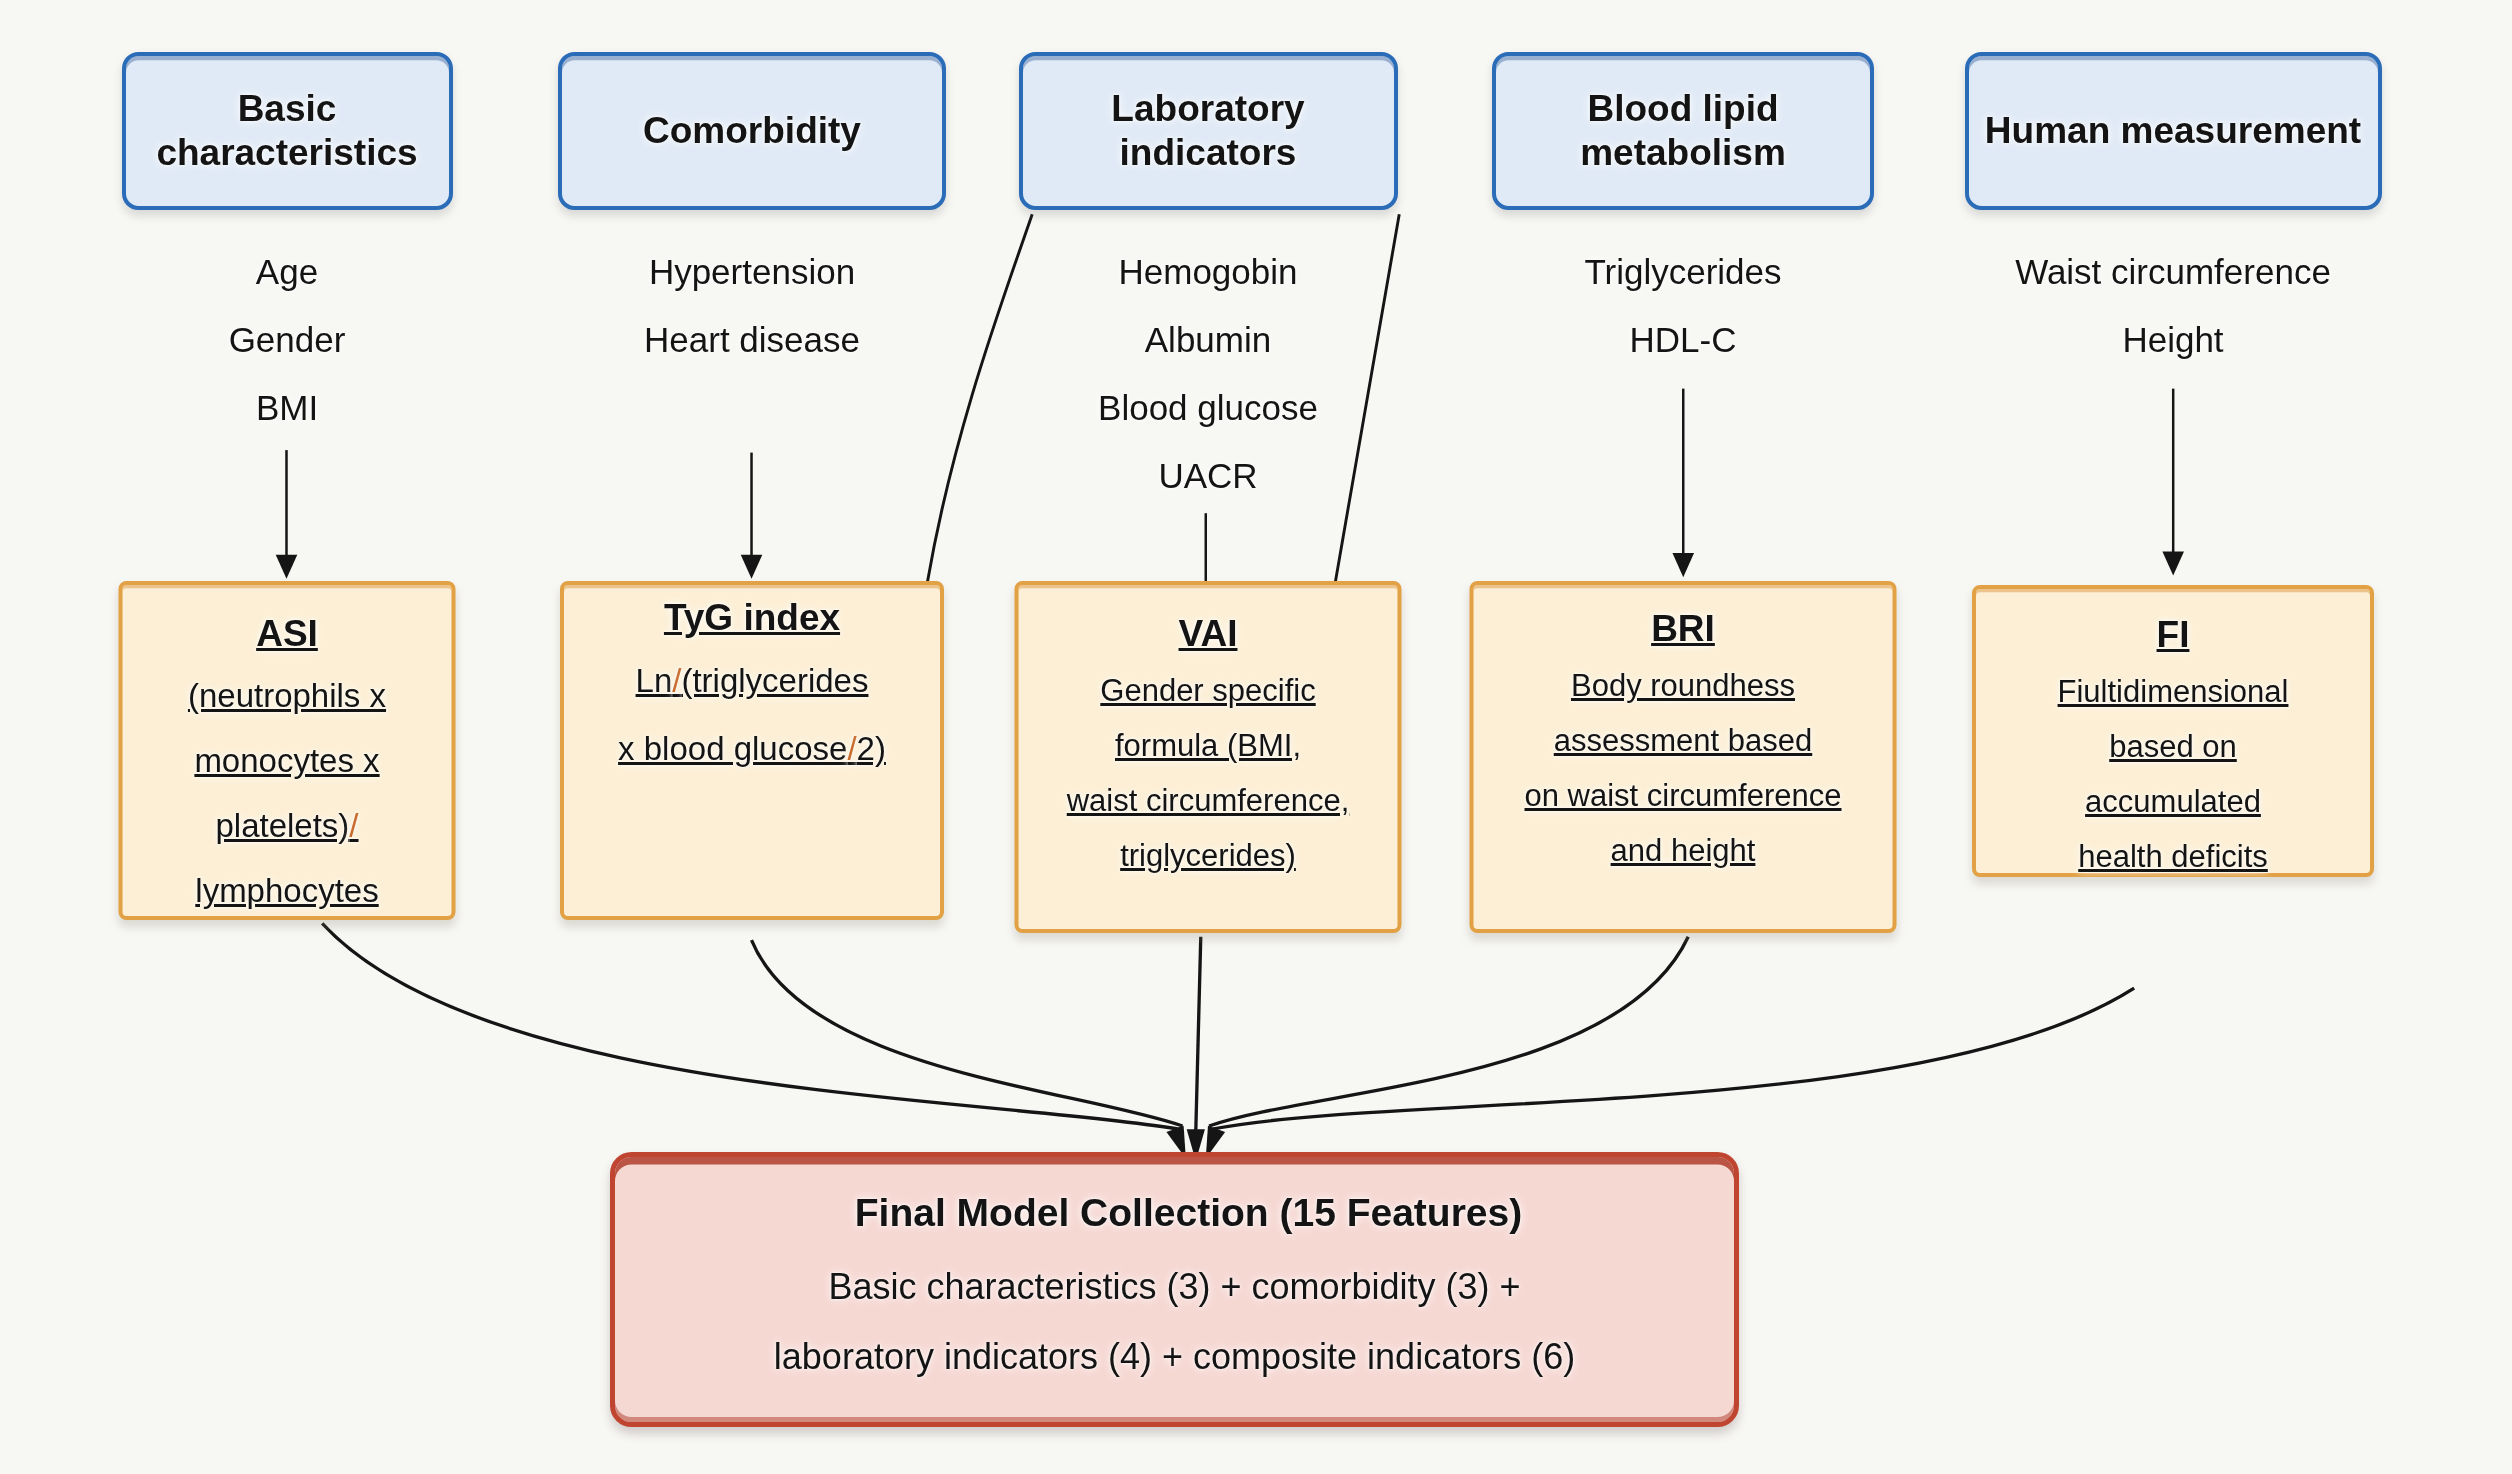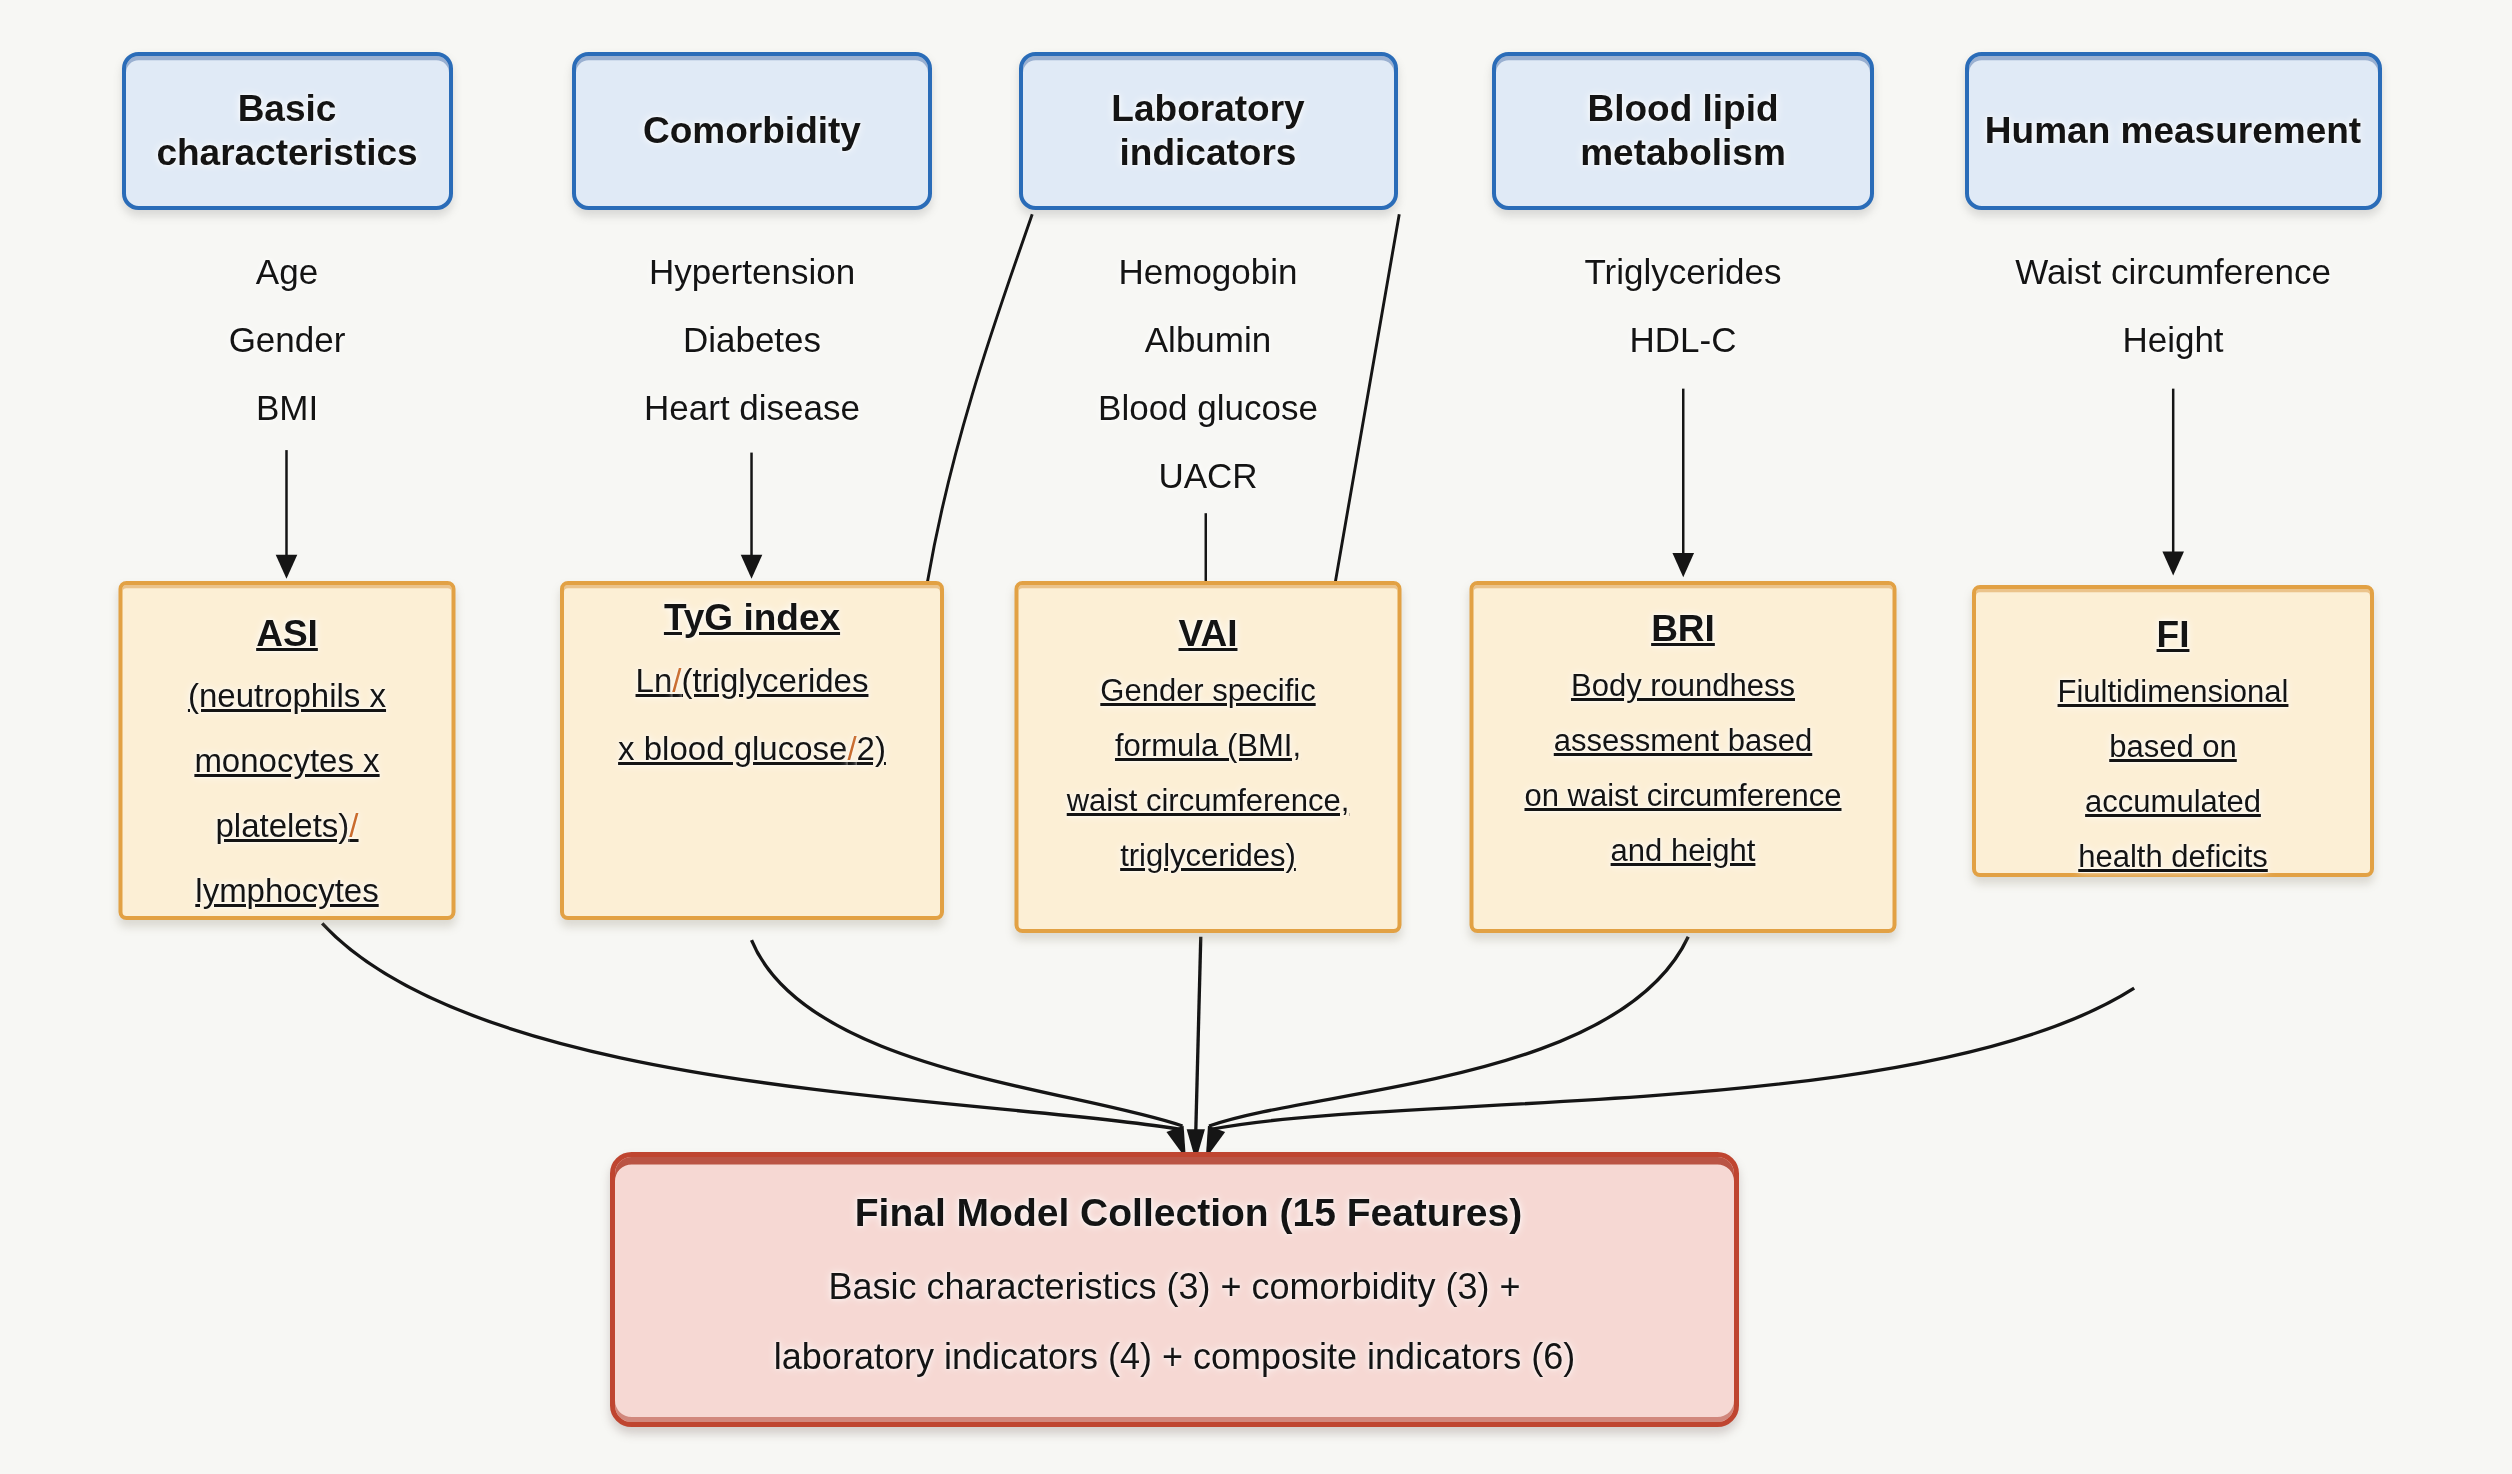--- a/index.html
+++ b/index.html
@@ -34,21 +34,21 @@
     background:#fcefd5;border:4.2px solid #e2a144;border-radius:8px;
     box-shadow:inset 0 3.3px 0 rgba(214,142,48,.45), 0 6.6px 8.3px rgba(140,130,110,.25);
     text-decoration:underline;
   }
   .idx-title{font-size:37px;font-weight:700;margin-bottom:8.3px;}
   .ib{font-size:33px;line-height:65px;}
   .ib-s{font-size:31px;line-height:55px;}
   .slash{color:#c96b2d;}
   
   #col1{left:71px;}  #col1 .hdr-box{width:331px;}
-  #col2{left:536px;} #col2 .hdr-box{width:360px;text-align:right;}
+  #col2{left:536px;} #col2 .hdr-box{width:388px;text-align:right;}
   #col3{left:992px;}#col3 .hdr-box{width:379px;}
   #col4{left:1467px;}#col4 .hdr-box{width:382px;}
   #col5{left:1957px;}#col5 .hdr-box{width:417px;text-align:right;}
   #idx1{top:529px;width:337px;height:339px;padding-top:28px;}
   #idx2{top:529px;width:384px;height:339px;padding-top:12px;}
   #idx2 .ib{line-height:68px;}
   #idx3{top:529px;width:387px;height:352px;padding-top:28px;}
   #idx4{top:529px;width:427px;height:352px;padding-top:23px;}
   #idx5{top:533px;width:402px;height:292px;padding-top:25px;}
   
@@ -113,21 +113,20 @@
       <div class="ib">lymphocytes</div>
     </div>
   </div>
 
   <div class="col" id="col2">
     <div class="hdr-box">
       <span class="halo">Comorbidity</span>
     </div>
     <div class="list halo">
       <div>Hypertension</div>
-      <div>Diabetes</div>
       <div>Heart disease</div>
     </div>
     <div class="idx-box halo" id="idx2">
       <div class="idx-title">TyG index</div>
       <div class="ib"><span>Ln</span><span class="slash">/</span><span>(triglycerides</span></div>
       <div class="ib"><span>x blood glucose</span><span class="slash">/</span><span>2)</span></div>
     </div>
   </div>
 
   <div class="col" id="col3">

